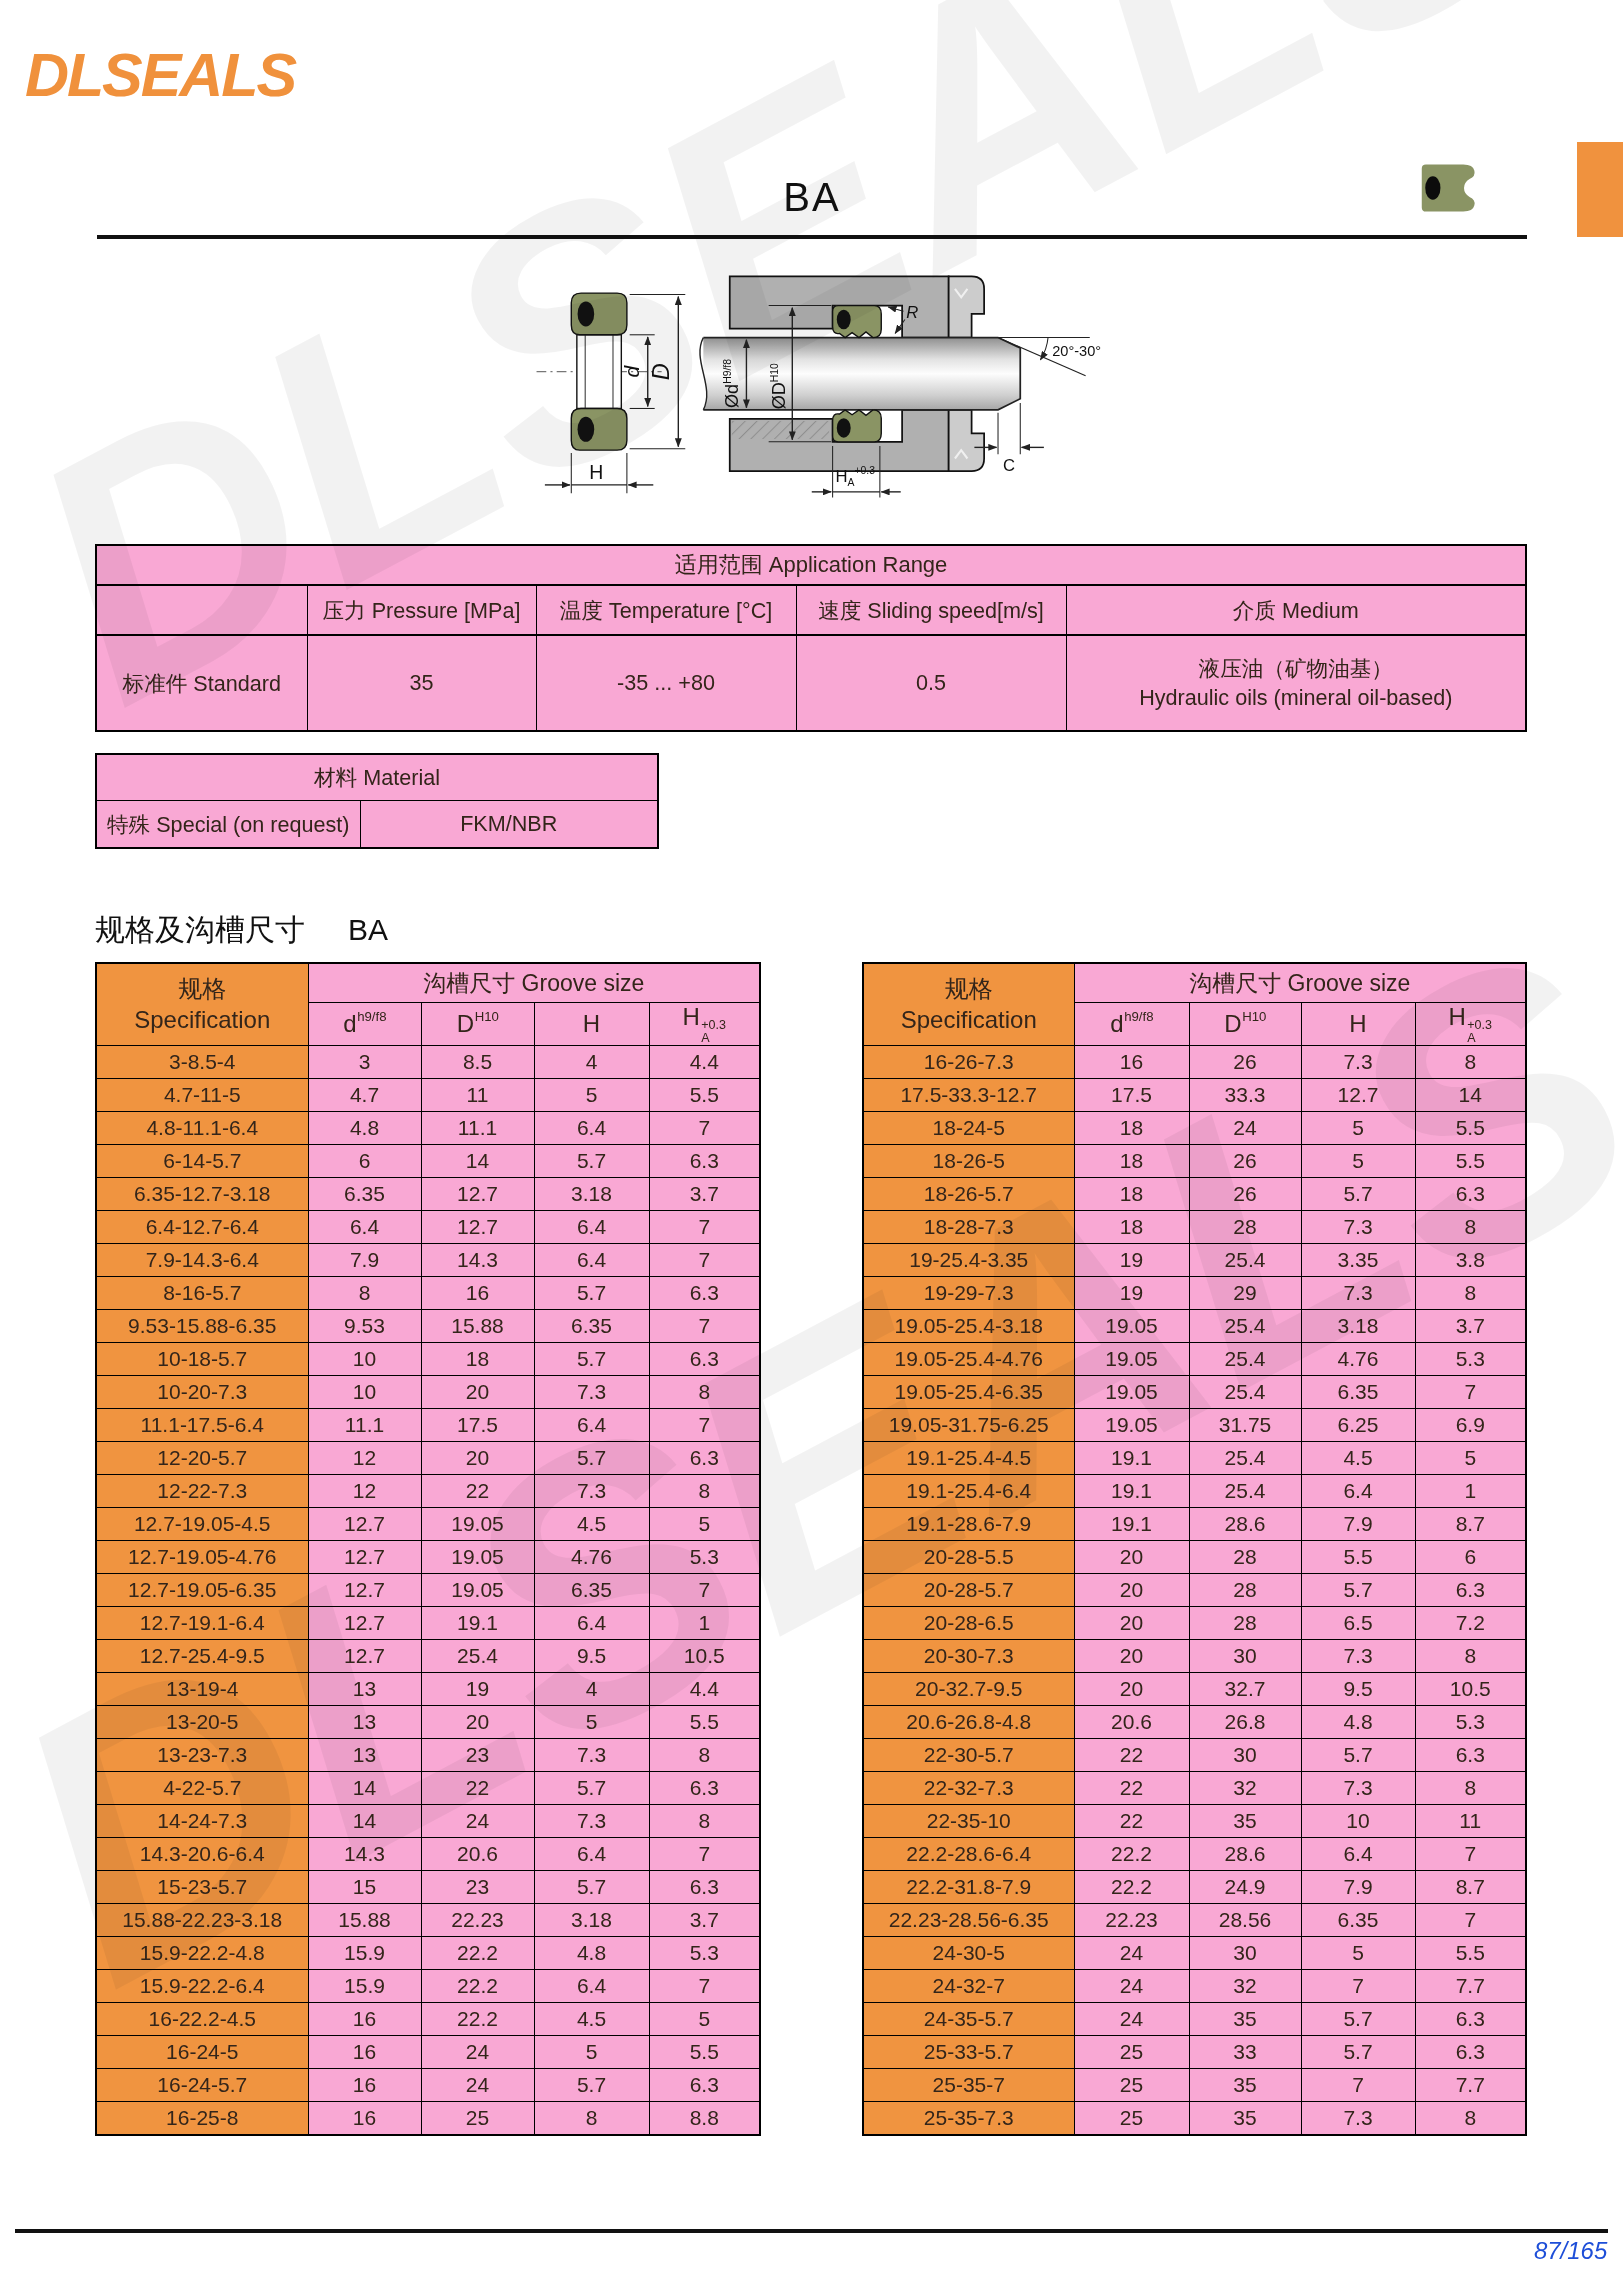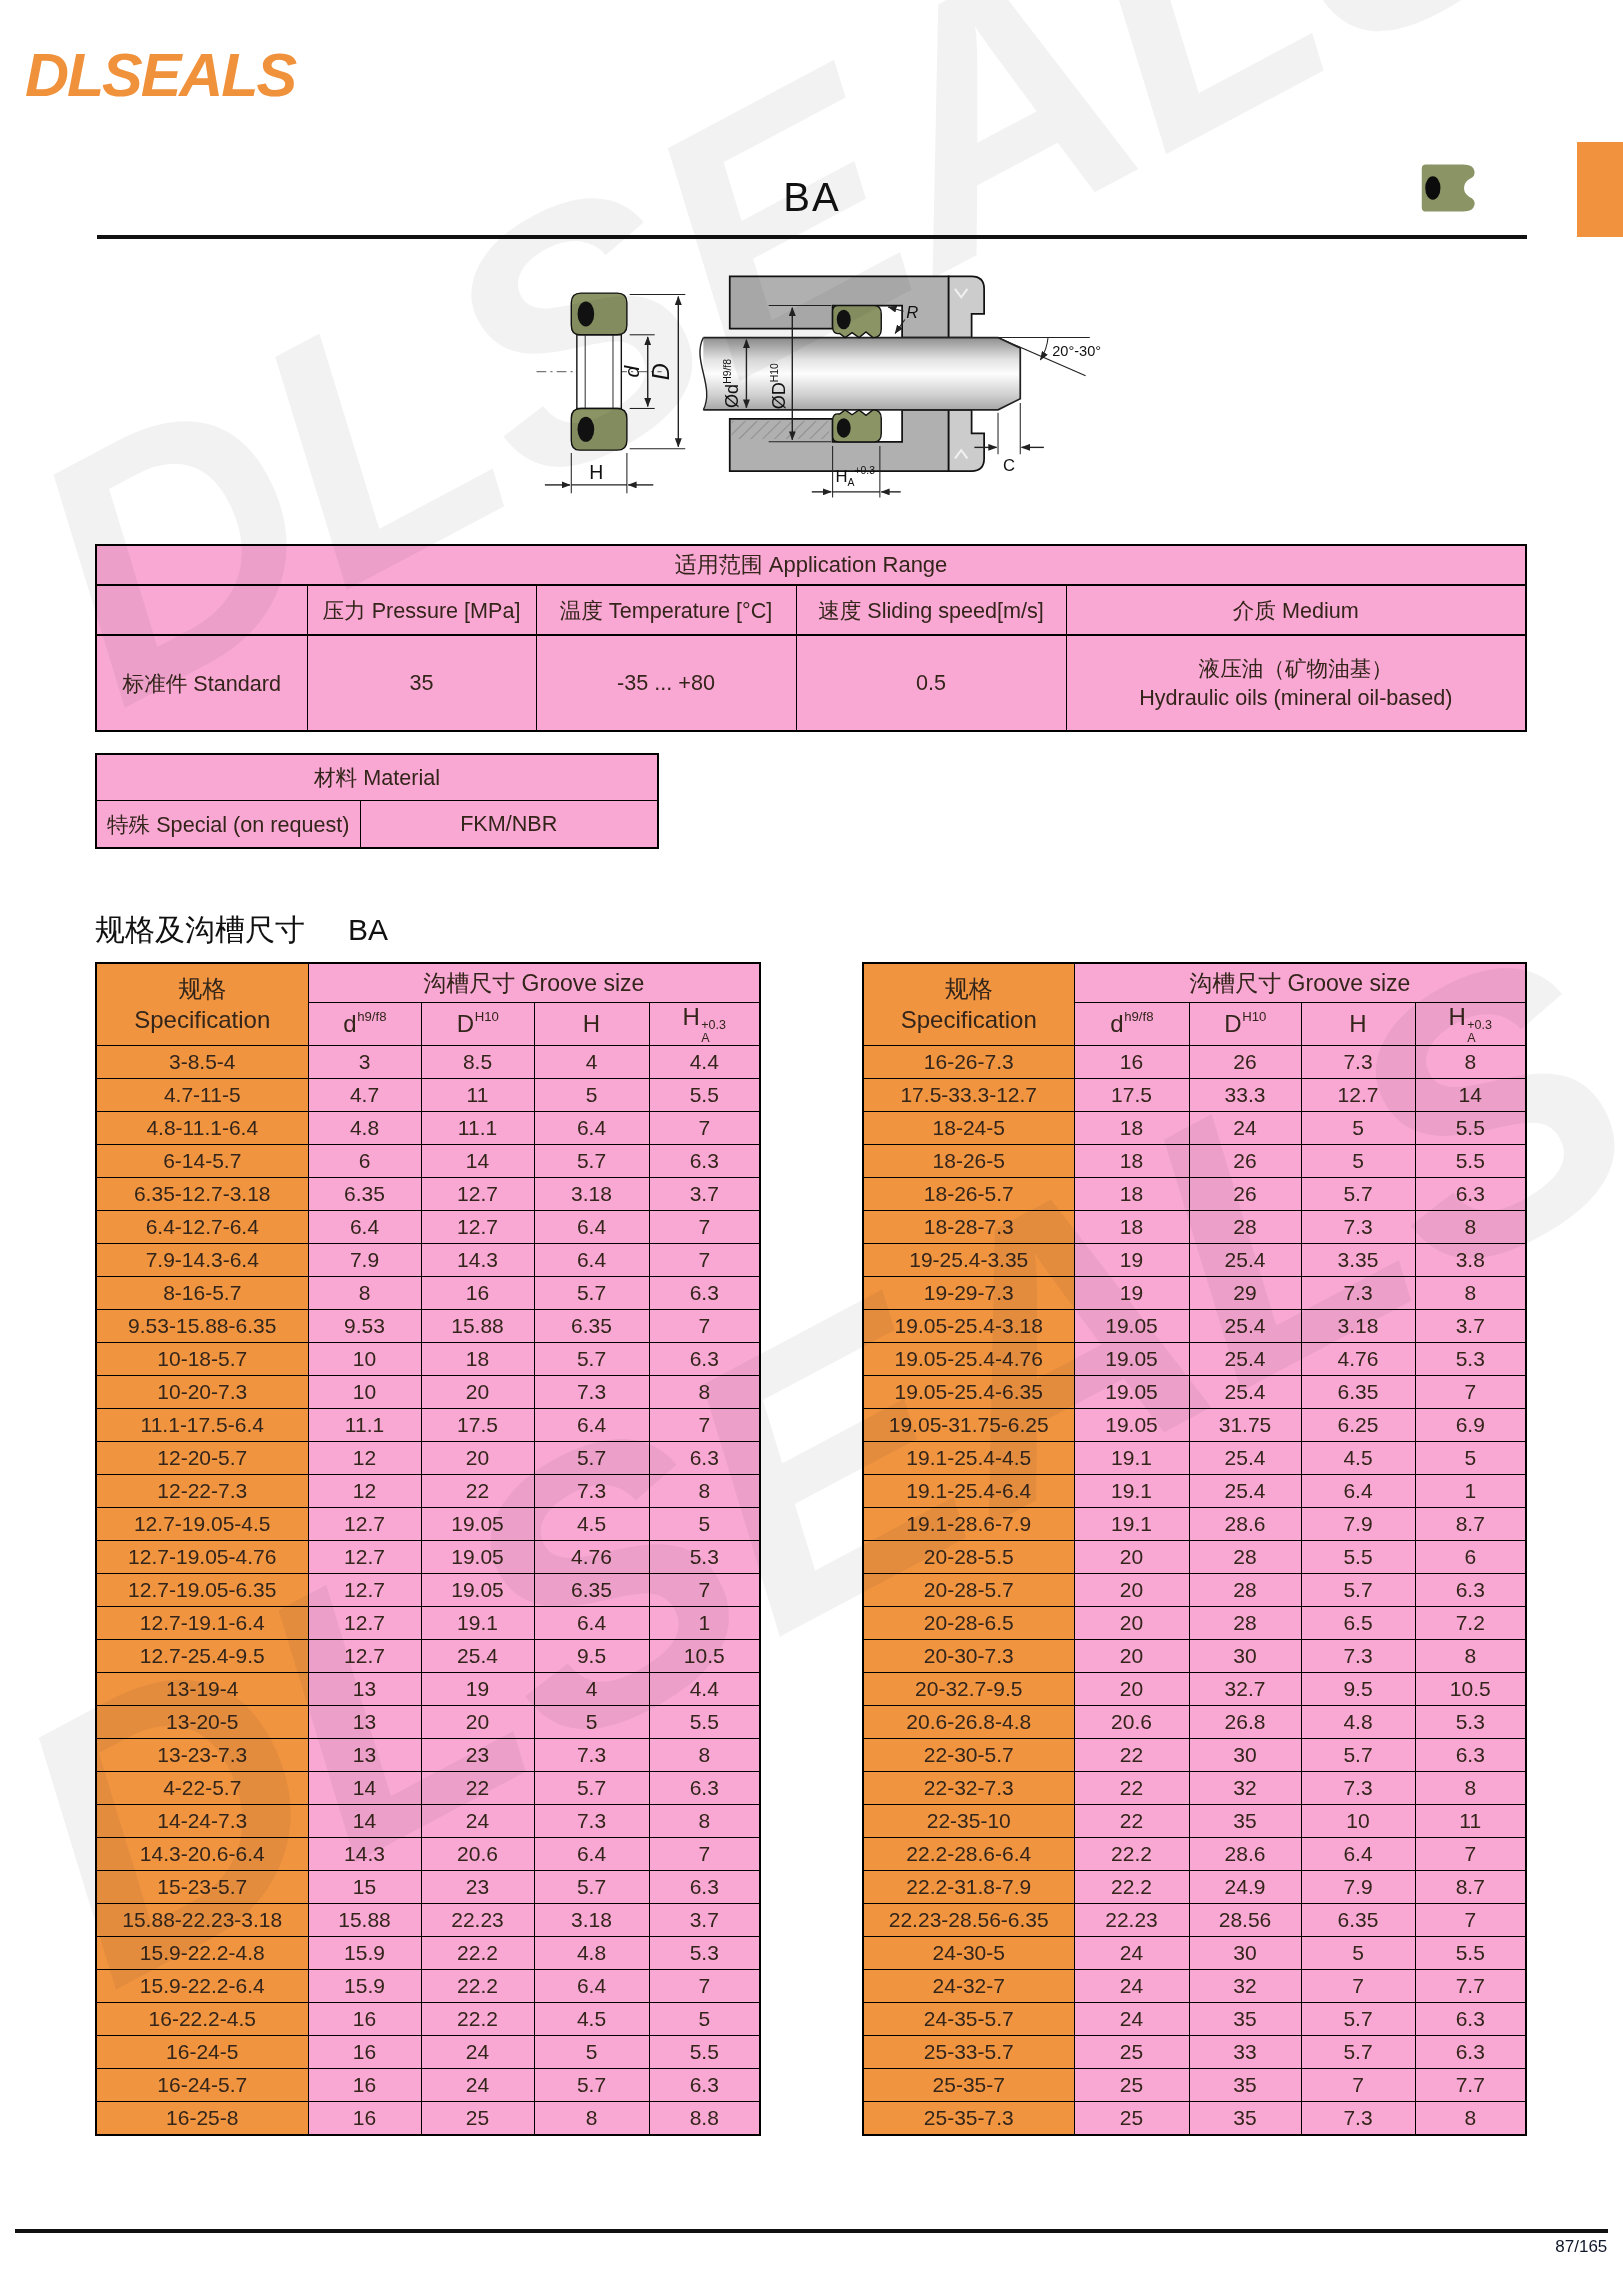--- a/index.html
+++ b/index.html
@@ -47,21 +47,21 @@
   .spec-table td{height:32px;line-height:1;}
   .spec-th{background:#F09440;font-size:24px;line-height:1.3;}
   .groove-th{font-size:23px;}
   .hletter{font-size:24px;}
   sup.hs{font-size:13.2px;position:relative;top:-2.8px;left:0.7px;}
   .stack{display:inline-flex;flex-direction:column;font-size:12.5px;line-height:1.02;
          vertical-align:-4.2px;margin-left:1.4px;text-align:left;}
   td.spec{background:#F09440;}
   
   .footer-rule{position:absolute;left:15.3px;top:2229px;width:1593px;height:4.2px;background:#111;}
-  .footer-page{position:absolute;right:16.7px;top:2237px;font-size:17px;color:#0f172a;}
+  .footer-page{position:absolute;right:16.7px;top:2237px;font-size:24px;color:#1d4ed8;font-style:italic;}
 </style>
 </head>
 <body>
 
 <div class="page">
 
   <div class="watermark wm1">DLSEALS</div>
   <div class="watermark wm2">DLSEALS</div>
 
   <div class="logo">DLSEALS</div>

